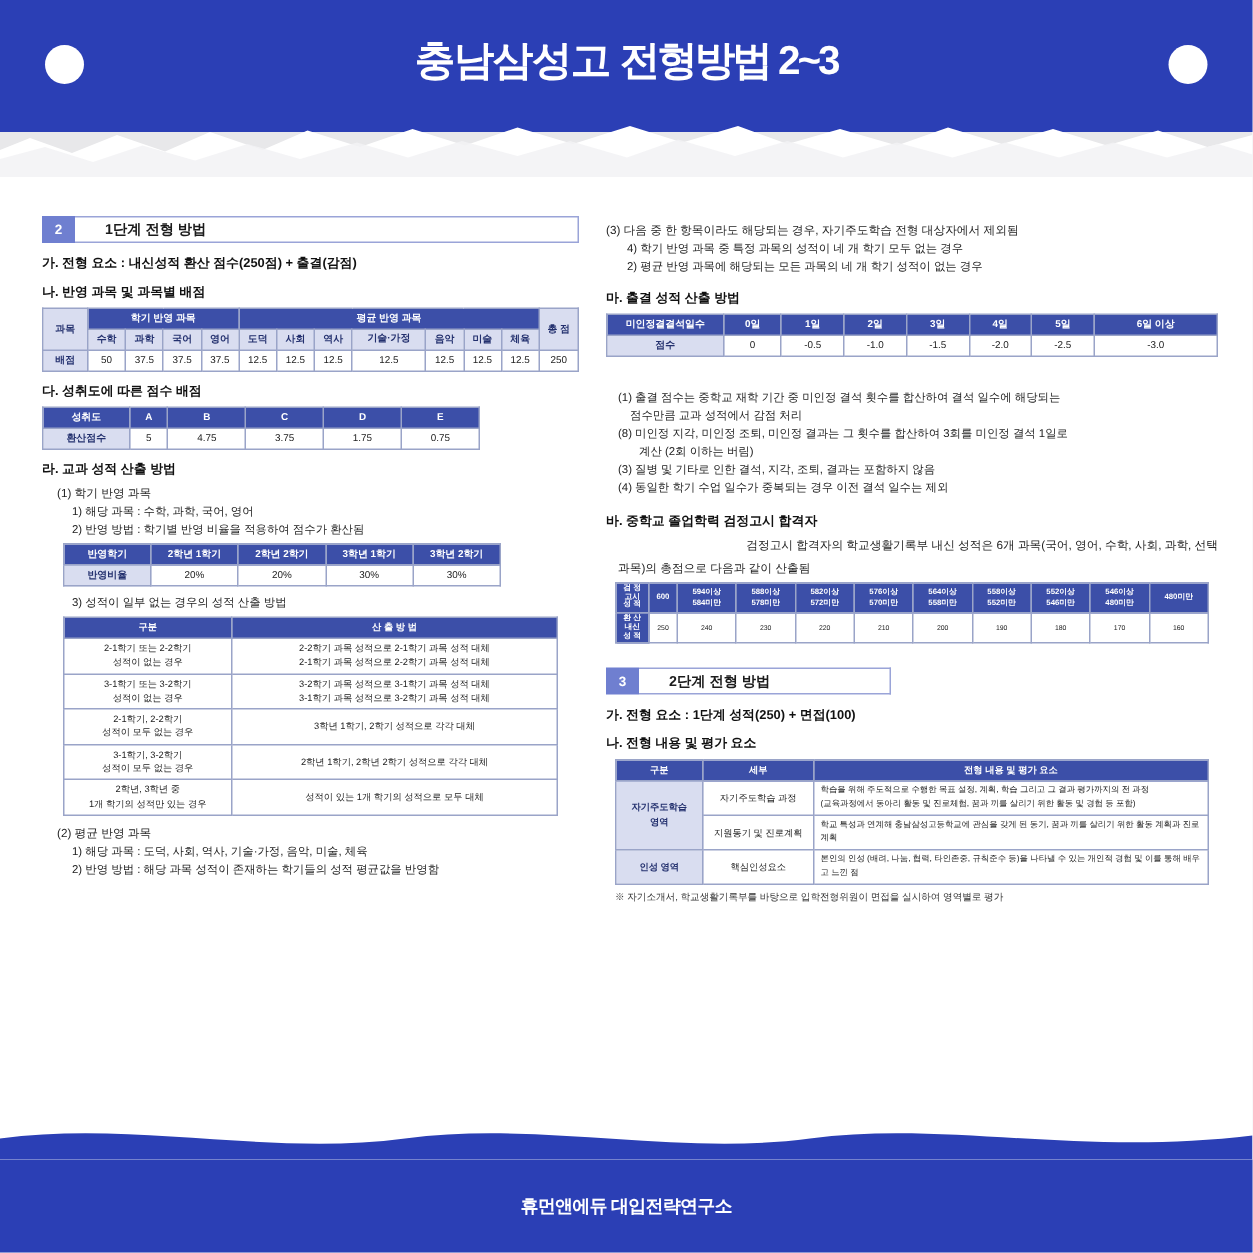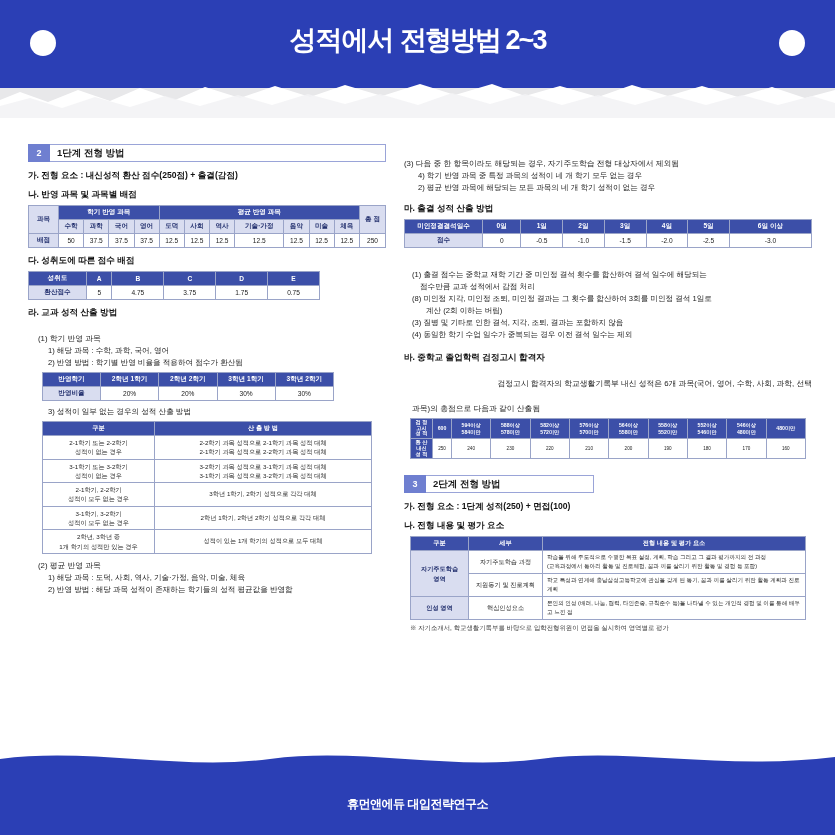--- a/index.html
+++ b/index.html
@@ -55,25 +55,25 @@
 
   
   .sec-head { display:flex; align-items:stretch; height:18px; margin-bottom:8px; }
   .sec-num {
     width:22px; background:#6f7fd0; color:#fff; font-size:9px; font-weight:bold;
     display:flex; align-items:center; justify-content:center;
   }
   .sec-label {
     flex:1; background:#ffffff; border:1px solid #9aa4d8; border-left:none;
     font-size:9.5px; font-weight:bold; color:#1b1b1b;
-    display:flex; align-items:center; padding-left:7px;
+    display:flex; align-items:center; padding-left:20px;
   }
 
   .lv1 { font-size:8.6px; font-weight:bold; margin:7px 0 4px 0; color:#111; }
-  .lv2 { font-size:7.8px; margin:14px 0 2px 10px; color:#222; }
+  .lv2 { font-size:7.8px; margin:4px 0 2px 10px; color:#222; }
   .lv3 { font-size:7.6px; margin:2px 0 2px 20px; color:#222; }
 
   table { border-collapse: collapse; width:100%; }
   td, th { border:1px solid #9aa4c8; font-size:6.6px; text-align:center; padding:2px 1px; color:#222; font-weight:normal; }
   th { background:#3c4fa8; color:#fff; font-weight:bold; }
   .th-light { background:#d9ddf0; color:#23306e; font-weight:bold; }
   .tbl { margin: 4px 0 2px 0; }
 
   .tbl-small td, .tbl-small th { font-size:6.2px; }
   .left-cell { text-align:left; padding-left:4px; }
@@ -85,21 +85,21 @@
 
   .wide-note { font-size:6.4px; margin-top:4px; color:#333; }
 </style>
 </head>
 <body>
 
 <div class="header">
   <div class="dot-l"></div>
   <div class="dot-r"></div>
   <div class="header-title">
-    <span>성적에서 </span><span class="t2">전형방법 2~3</span>
+    <span>충남삼성고 </span><span class="t2">전형방법 2~3</span>
   </div>
 </div>
 <svg class="torn" viewBox="0 0 835 40" preserveAspectRatio="none">
   <path d="M0,22 L20,14 L48,24 L78,12 L110,23 L140,10 L175,22 L205,9 L240,20 L275,8 L310,19 L345,7 L382,18 L420,6 L455,17 L492,6 L525,18 L560,8 L598,19 L632,7 L668,18 L702,8 L738,19 L772,9 L805,20 L835,12 L835,40 L0,40 Z" fill="#ffffff"></path>
   <path d="M0,28 L30,20 L62,30 L95,19 L130,29 L165,18 L200,28 L238,17 L272,27 L308,16 L345,26 L380,16 L418,27 L452,15 L490,26 L525,16 L562,27 L598,17 L635,27 L670,17 L706,27 L742,17 L778,27 L812,18 L835,25 L835,40 L0,40 Z" fill="#f2f2f4" opacity="0.85"></path>
 </svg>
 
 <div class="page">
 
   <div class="col-left">

